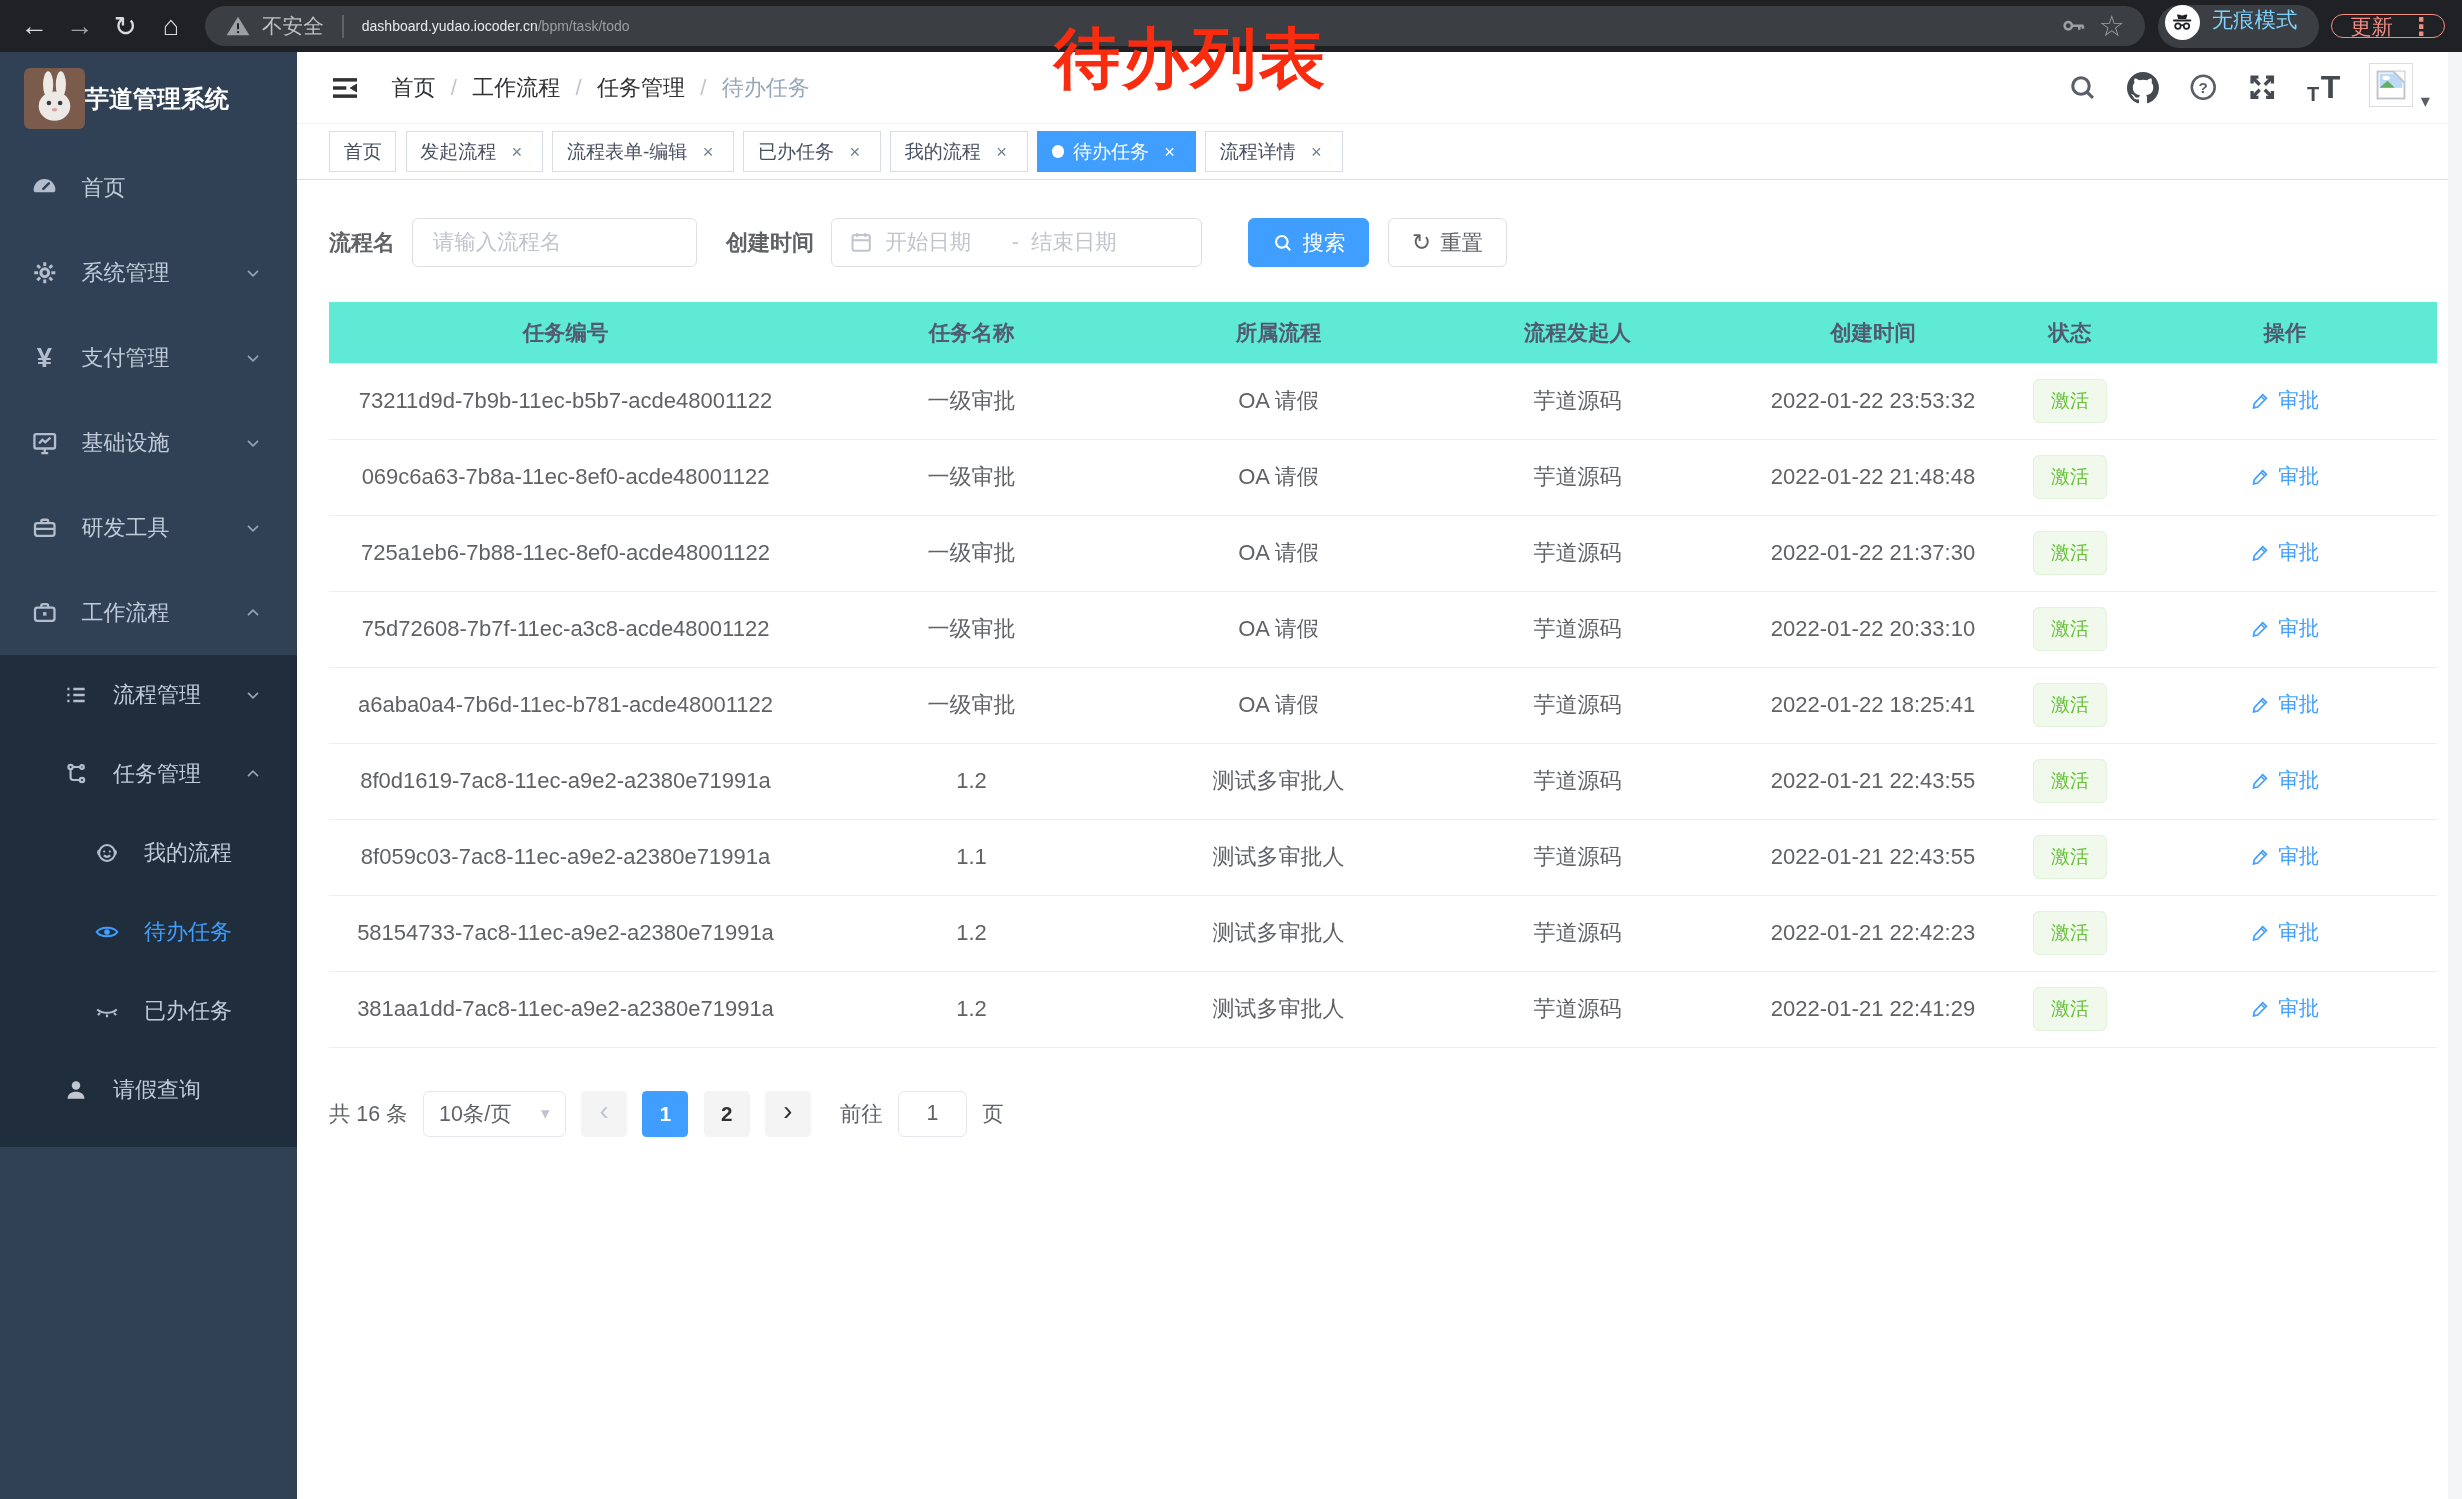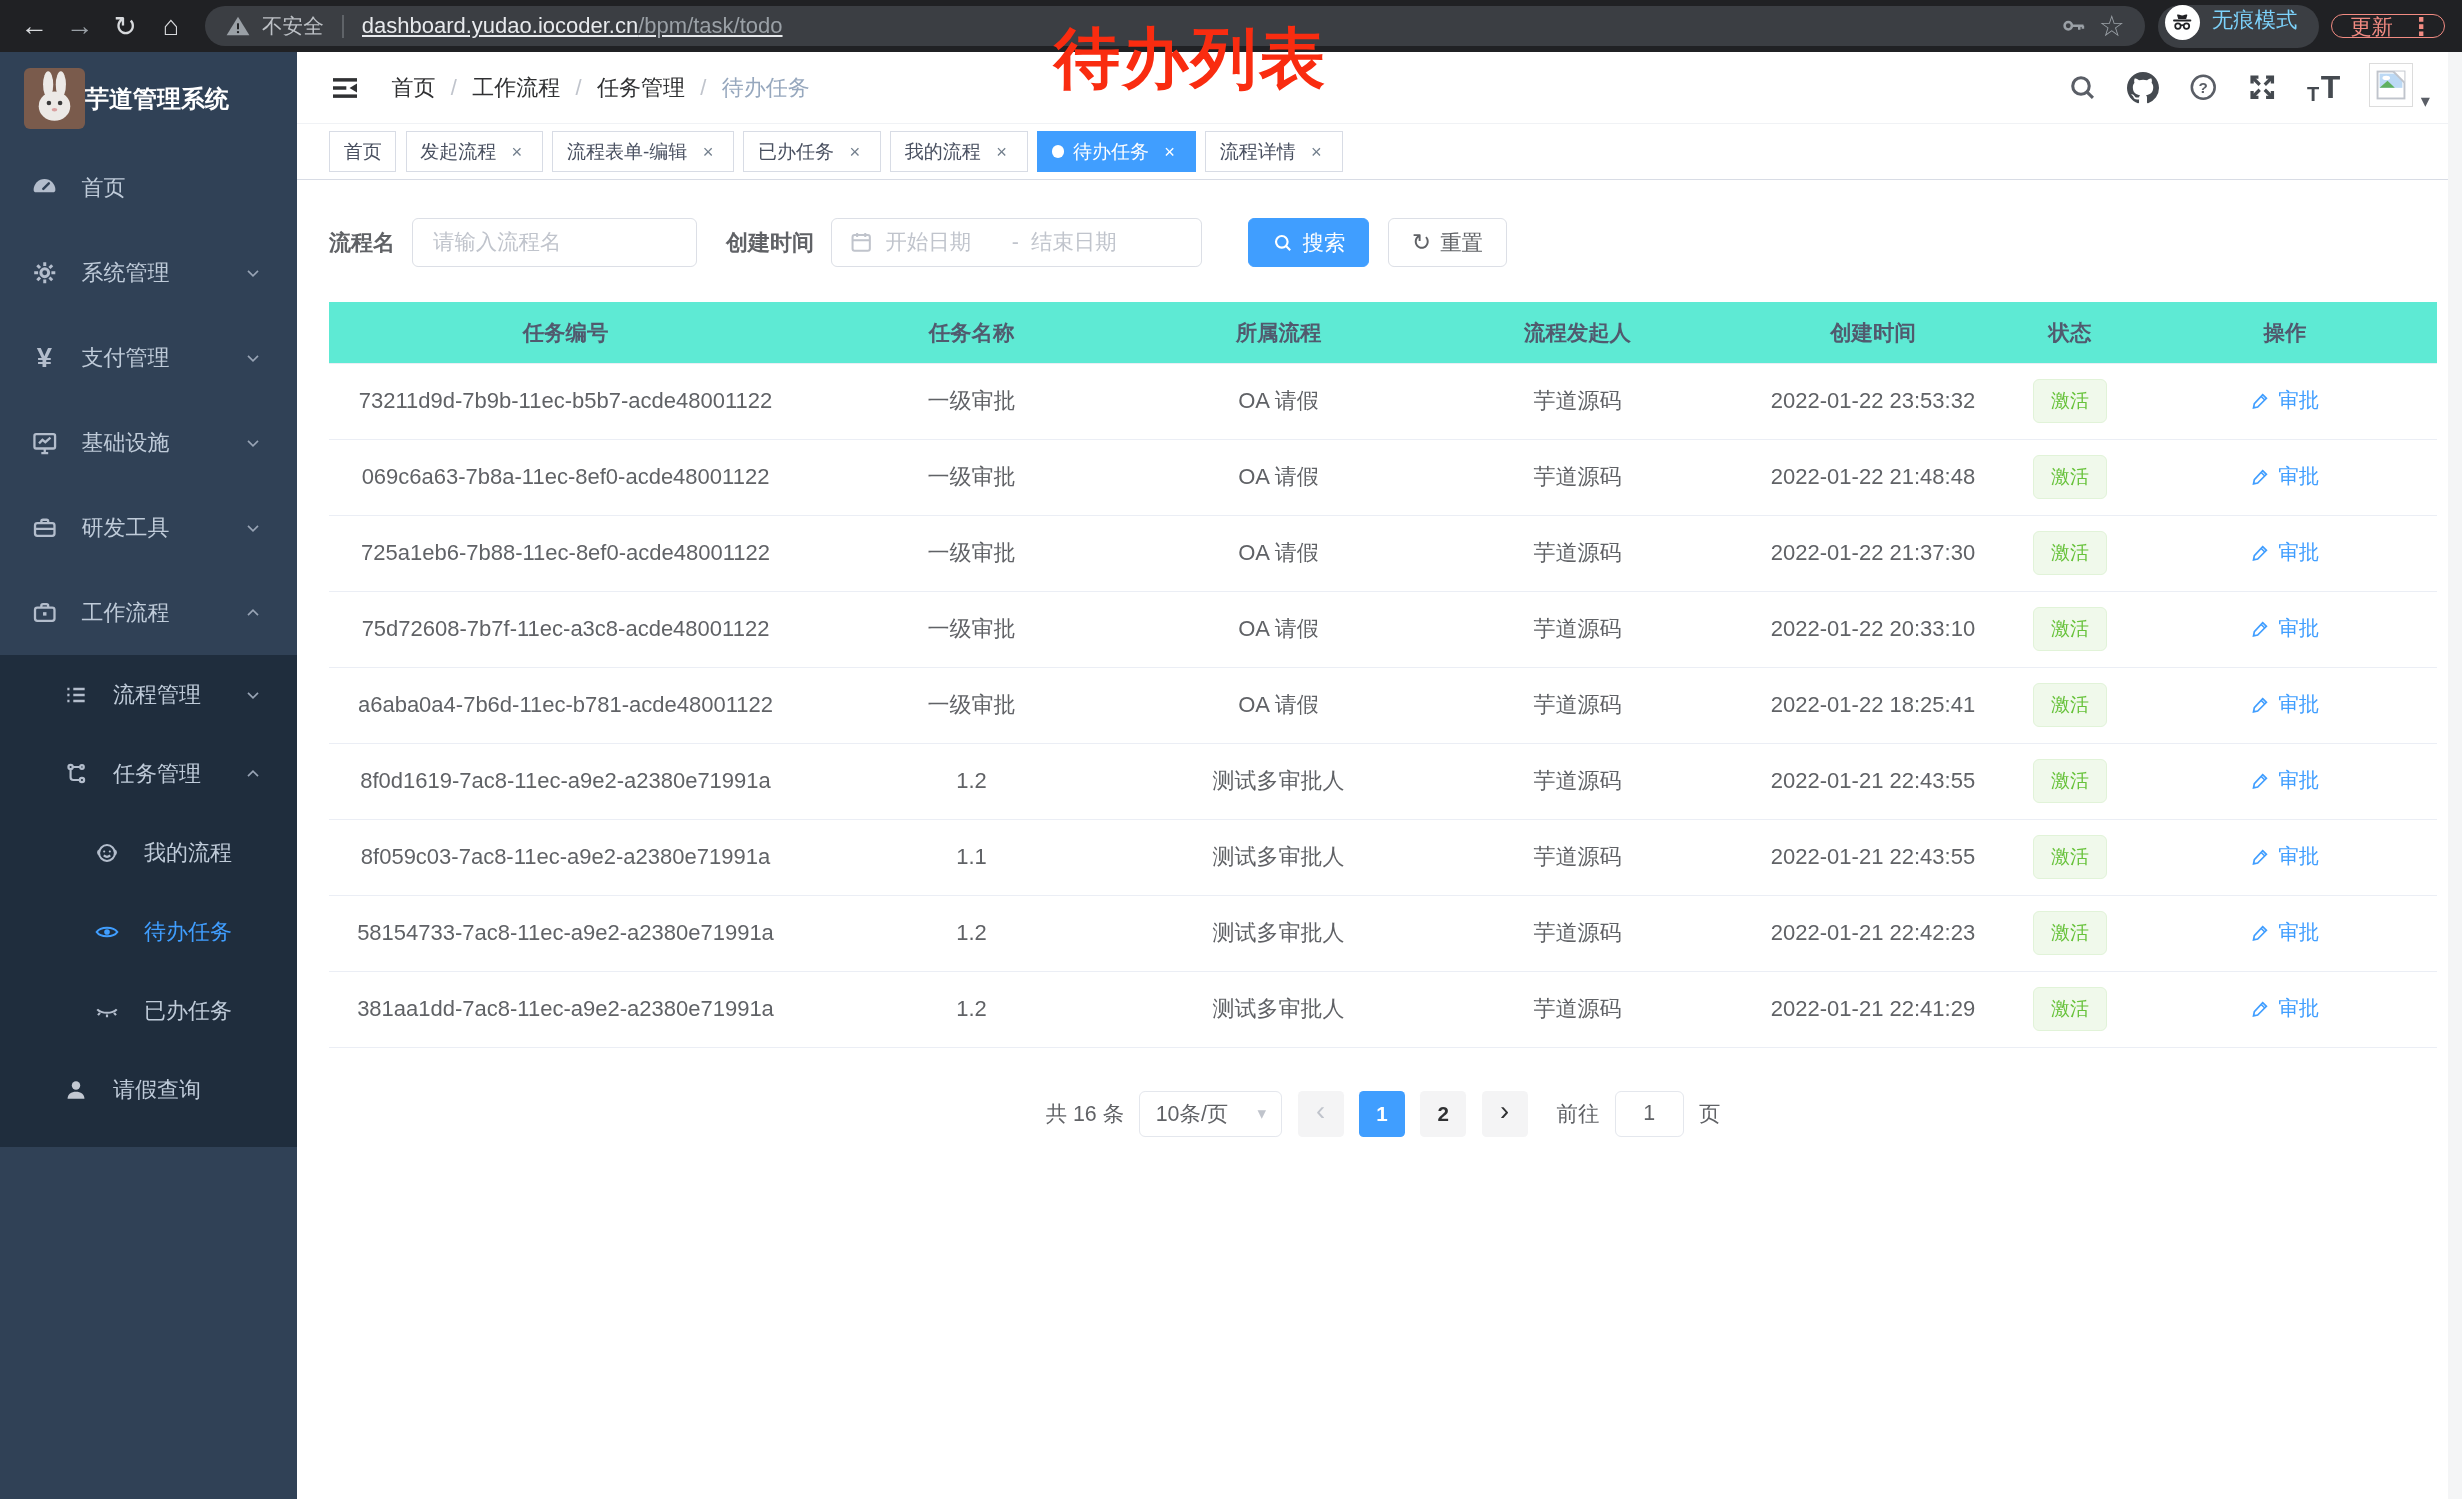--- a/index.html
+++ b/index.html
@@ -10,21 +10,21 @@
   
   .browser-bar { height:52px; background:#202124; display:flex; align-items:center;
     padding:0 17px 0 13.7px; gap:4.6px; }
   .nav-ic { width:41px; height:41px; display:flex; align-items:center; justify-content:center;
     color:#d8dadd; font-size:27.5px; flex-shrink:0; }
   .nav-ic.dim { color:#9aa0a6; }
   .omnibox { flex:1; height:40px; background:#3b3e43; border-radius:20px; display:flex;
     align-items:center; padding:0 20px; margin:0 9.2px; gap:10.7px; min-width:0; }
   .insecure { color:#bdc1c6; font-size:20.6px; white-space:nowrap; }
   .om-sep { width:1.5px; height:23px; background:#5f6368; margin:0 7.6px; flex-shrink:0; }
-  .url { font-size:22px; color:#e8eaed; white-space:nowrap; overflow:hidden;text-decoration:underline; }
+  .url { font-size:14px; color:#e8eaed; white-space:nowrap; overflow:hidden; }
   .url .path { color:#9aa0a6; }
   .om-sp { flex:1; }
   .star { color:#9aa0a6; font-size:29px; line-height:1; }
   .incog { height:43px; background:#3b3e43; border-radius:21.4px; display:flex; align-items:flex-start;
     gap:12.2px; padding:0 21.4px 0 6.1px; color:#7dd3fc; font-size:21.4px; flex-shrink:0; white-space:nowrap; }
   .incog-ic { width:35px; height:35px; background:#fff; border-radius:50%; display:flex;
     align-items:center; justify-content:center; }
   .update-pill { height:24px; border:1.5px solid #f28b82; border-radius:20px; color:#f28b82;
     display:flex; align-items:center; gap:16px; padding:0 10.7px 0 18.3px; font-size:21.4px;
     margin-left:7.6px; flex-shrink:0; white-space:nowrap; }
@@ -100,21 +100,21 @@
   .grid th { height:61px; background:#5eead4; color:#515a6e; font-weight:700; font-size:21.4px;
     border-bottom:0.8px solid #ebeef5; text-align:center; }
   .grid td { height:76px; border-bottom:0.8px solid #ebeef5; text-align:center;
     overflow:hidden; white-space:nowrap; }
   .tag-success { display:inline-block; padding:7.6px 17px; background:#f0f9eb;
     border:1.5px solid #e1f3d8; color:#67c23a; border-radius:6.1px; font-size:19px; }
   .approve { color:#409eff; display:inline-flex; align-items:center; gap:7.6px;
     font-size:20.6px; cursor:pointer; text-decoration:none;text-align:right; }
 
   
-  .pager { margin-top:43px; display:flex; align-items:center; justify-content:center;
+  .pager { margin-top:43px; display:flex; align-items:center; justify-content:flex-start;
     gap:15.3px; font-size:21.4px; color:#606266; }
   .psel { width:143px; height:46px; border:1.5px solid #e4e7ed; border-radius:6.1px; display:flex;
     align-items:center; justify-content:space-between; padding:0 15.3px; color:#606266;
     background:#fff; }
   .psel .caret2 { color:#c0c4cc; font-size:17px; }
   .pbtn { min-width:46px; height:46px; border-radius:4.6px; background:#f4f4f5; display:flex;
     align-items:center; justify-content:center; color:#303133; font-weight:700; font-size:20.6px; }
   .pbtn.arrow { font-size:27.5px; font-weight:400; padding-bottom:4.6px; }
   .pbtn.disabled { color:#c0c4cc; }
   .pbtn.current { background:#409eff; color:#fff; }

